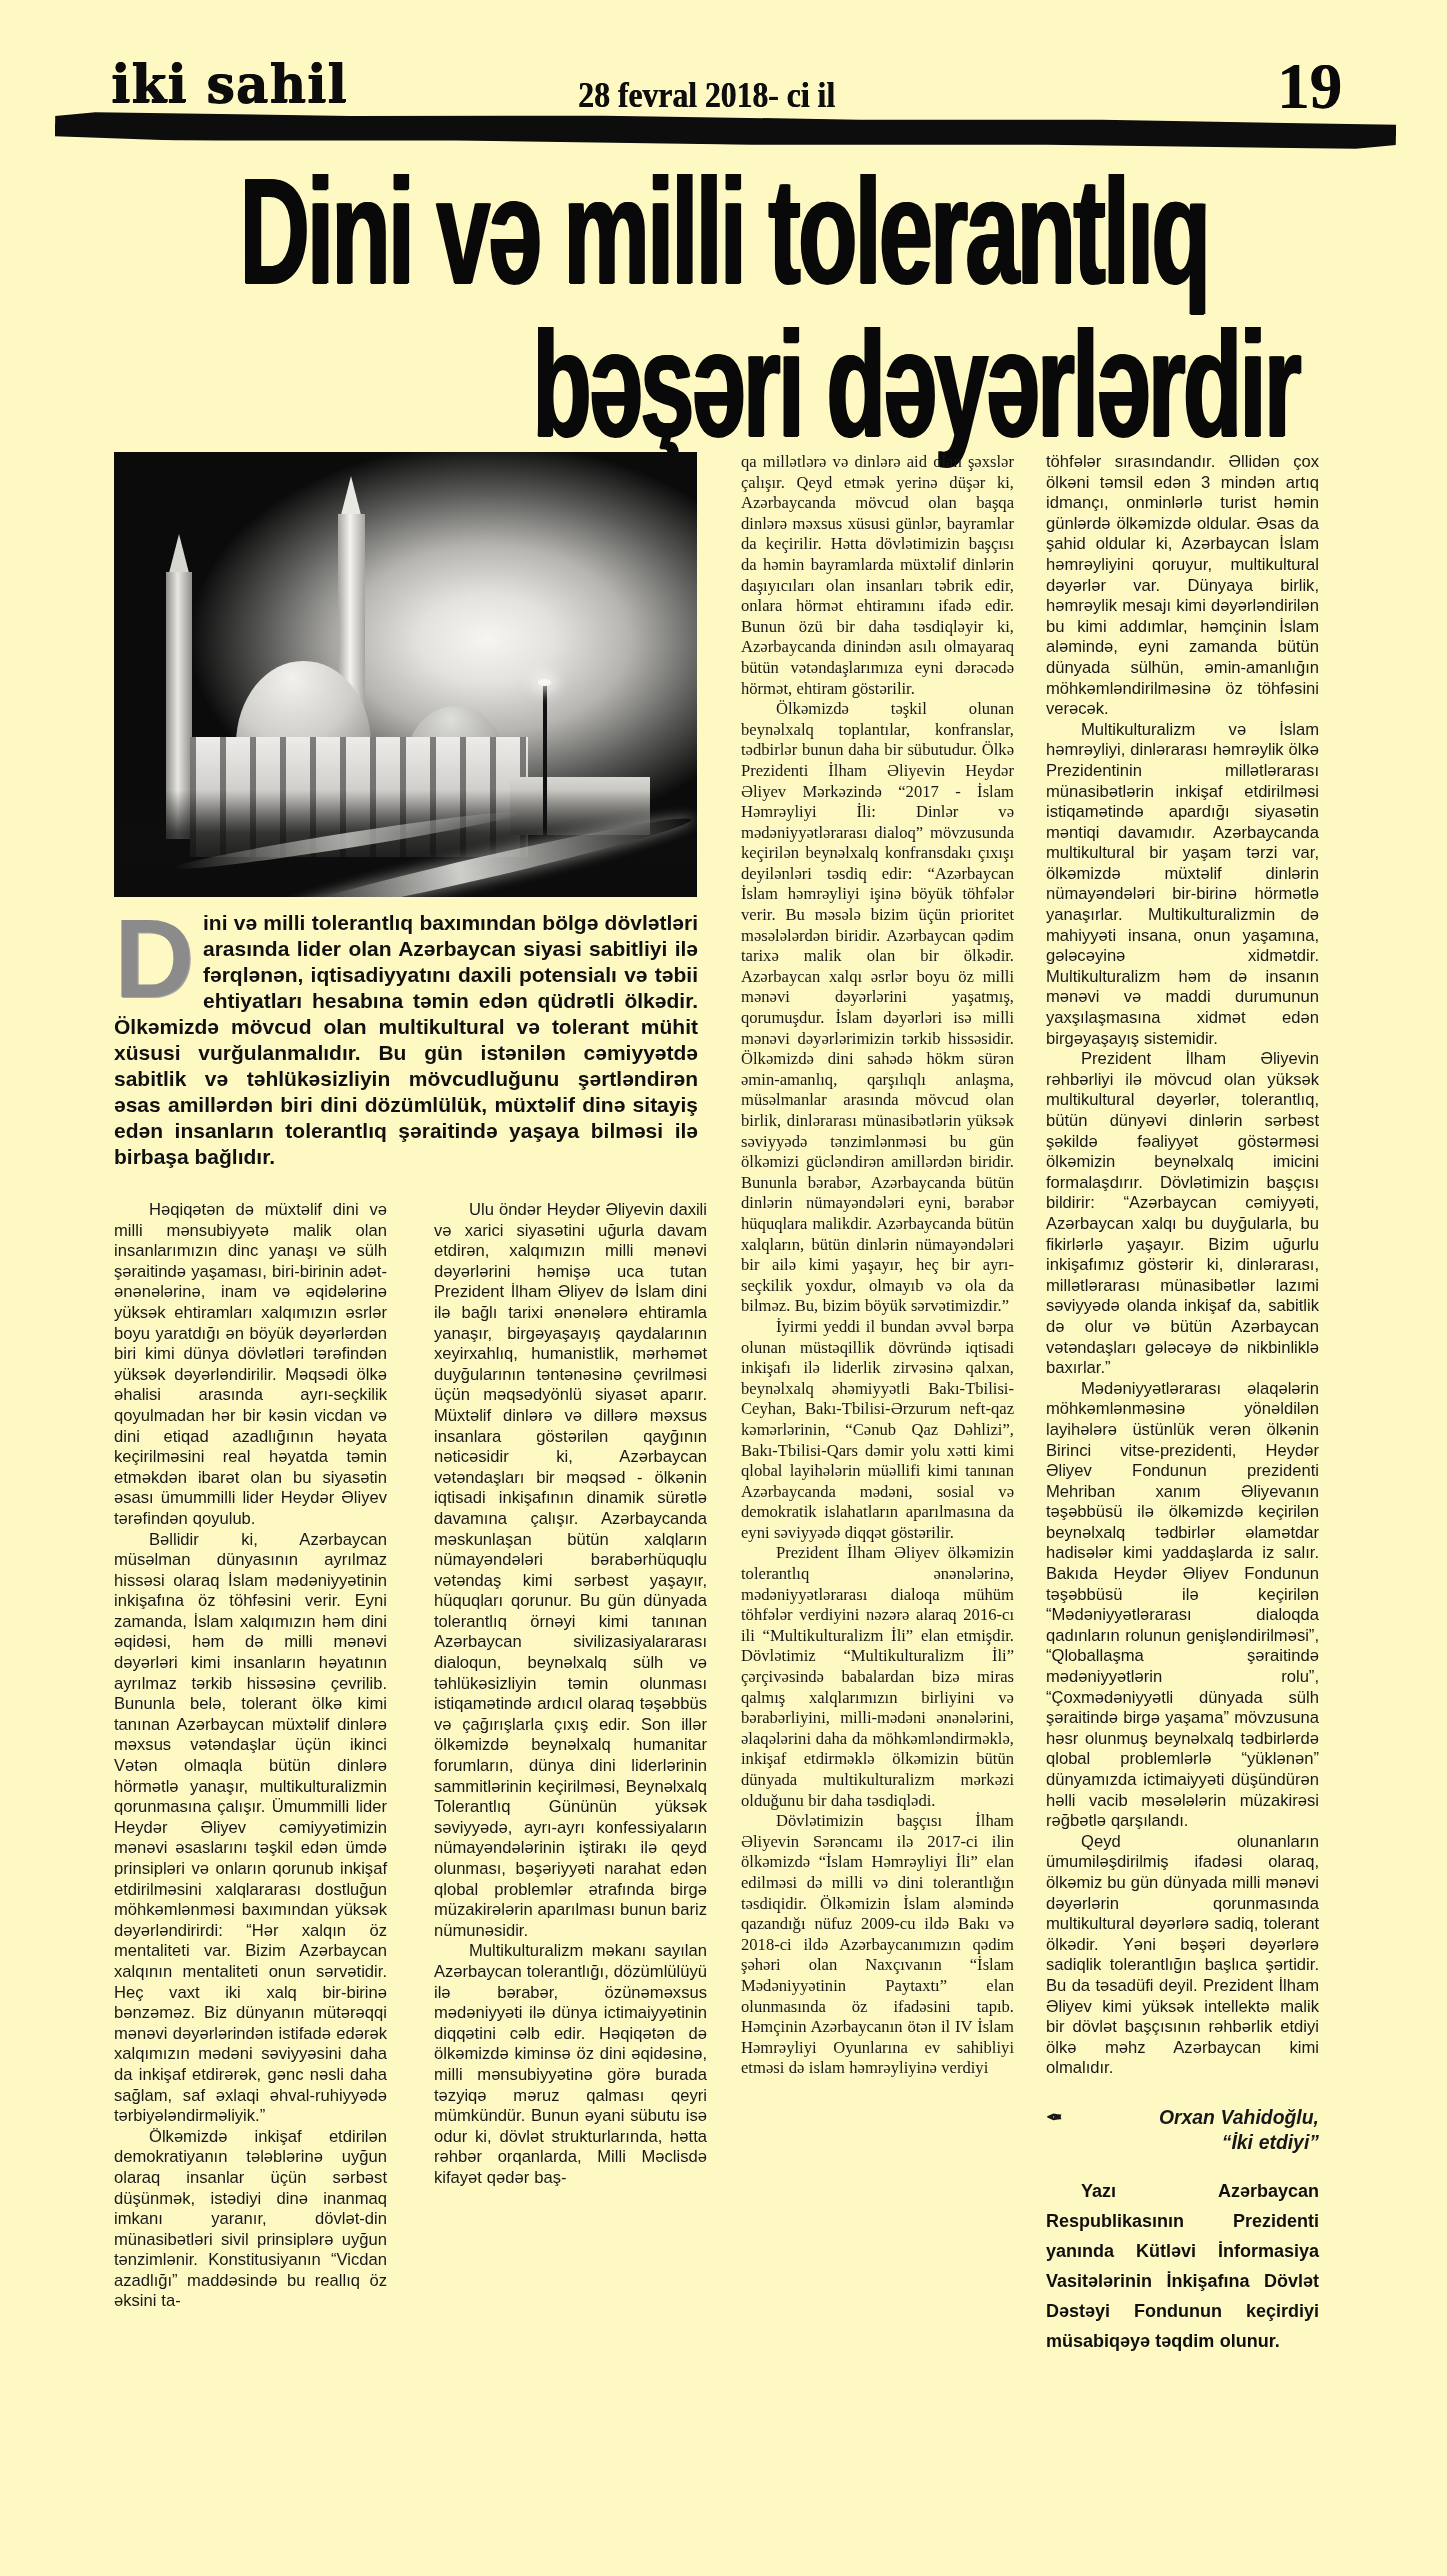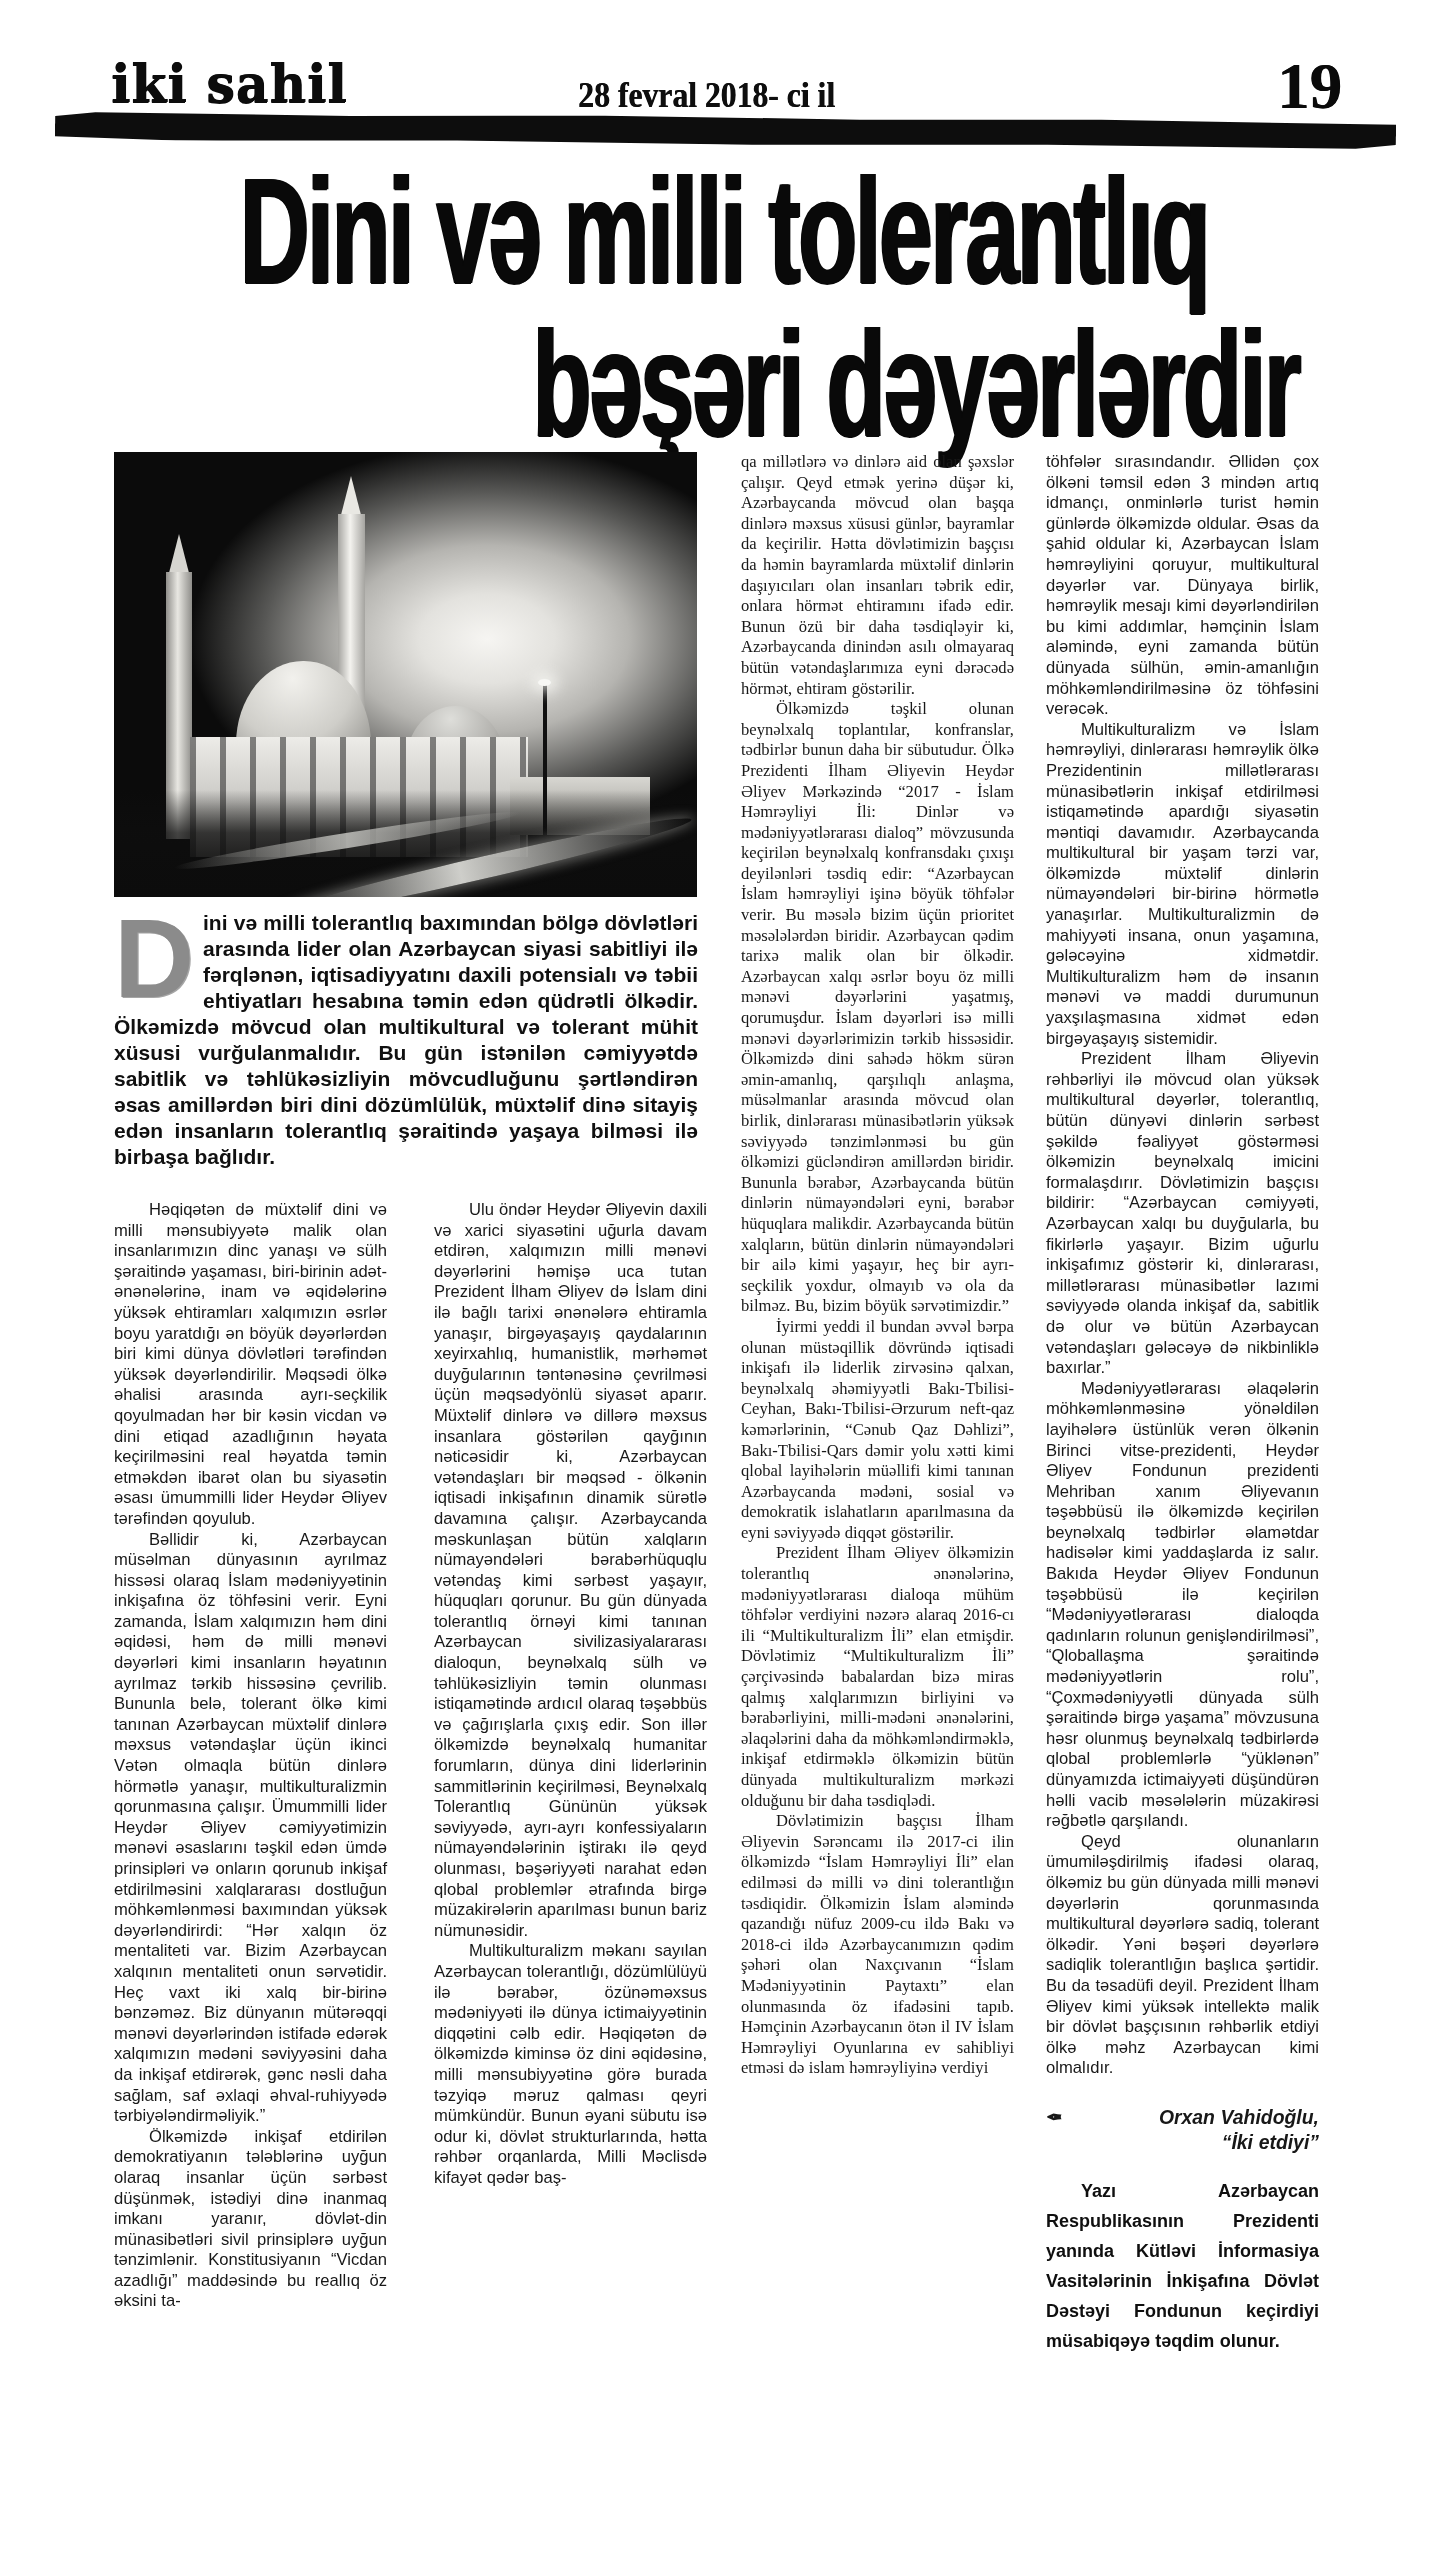--- a/index.html
+++ b/index.html
@@ -1,17 +1,17 @@
 <!DOCTYPE html>
 <html style="font-size:10px"><head>
 <meta charset="utf-8">
 <style>
   html,body{margin:0;padding:0;background:#e8e8e8;}
   .page{
-    position:relative;width:1448px;height:2576px;background:#ffffff;
+    position:relative;width:1448px;height:2576px;background:#fef9c3;
     font-family:"Liberation Sans",sans-serif;color:#151515;overflow:hidden;
   }
   
   .masthead{
     position:absolute;left:111px;top:53px;
     font-family:"DejaVu Serif",serif;font-weight:bold;font-size:50px;
     letter-spacing:1.3px;color:#0c0c0c;
     text-shadow:0.9px 0 0 #0c0c0c,0 0.6px 0 #0c0c0c;
     transform:scaleY(1.05);transform-origin:left top;white-space:nowrap;
   }

